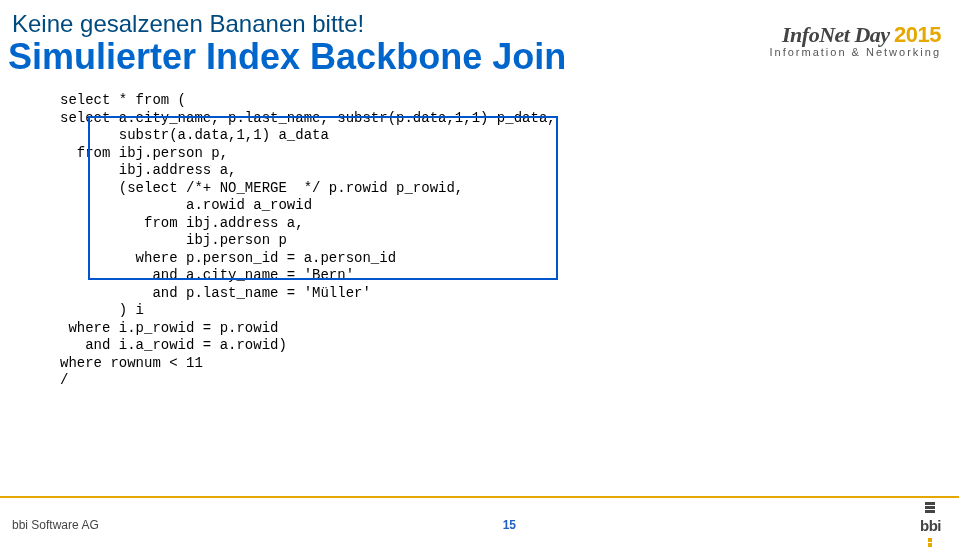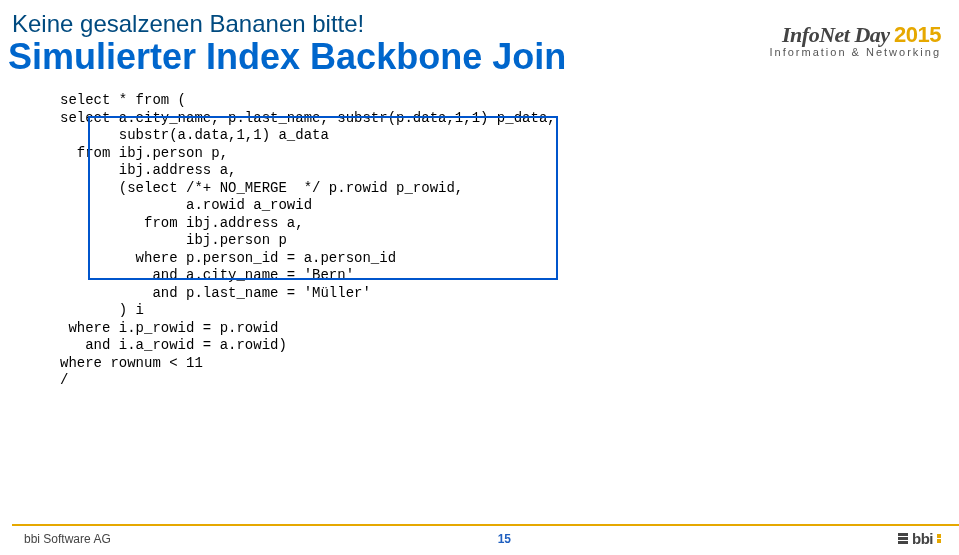--- a/index.html
+++ b/index.html
@@ -65,35 +65,36 @@
     border: 2px solid #0055cc;
     left: 88px;
     width: 470px;
     top: 116px;
     height: 164px;
     pointer-events: none;
   }
   .footer {
     position: absolute;
     bottom: 8px;
-    left: 12px;
+    left: 0;
     right: 0;
     border-top: 2px solid #e6a800;
     padding: 4px 18px 0 12px;
     display: flex;
     justify-content: space-between;
     align-items: center;
     font-size: 12px;
   }
   .footer-left { color: #444; }
   .footer-page { color: #2060c0; font-weight: bold; }
   .footer-logo {
     display: inline-flex;
     align-items: center;
     gap: 4px;
+    flex-direction: column;
   }
   .footer-logo-left {
     display: inline-flex;
     flex-direction: column;
     gap: 1px;
   }
   .footer-logo-left div {
     width: 10px; height: 3px; background: #444;
   }
   .footer-logo-text {

